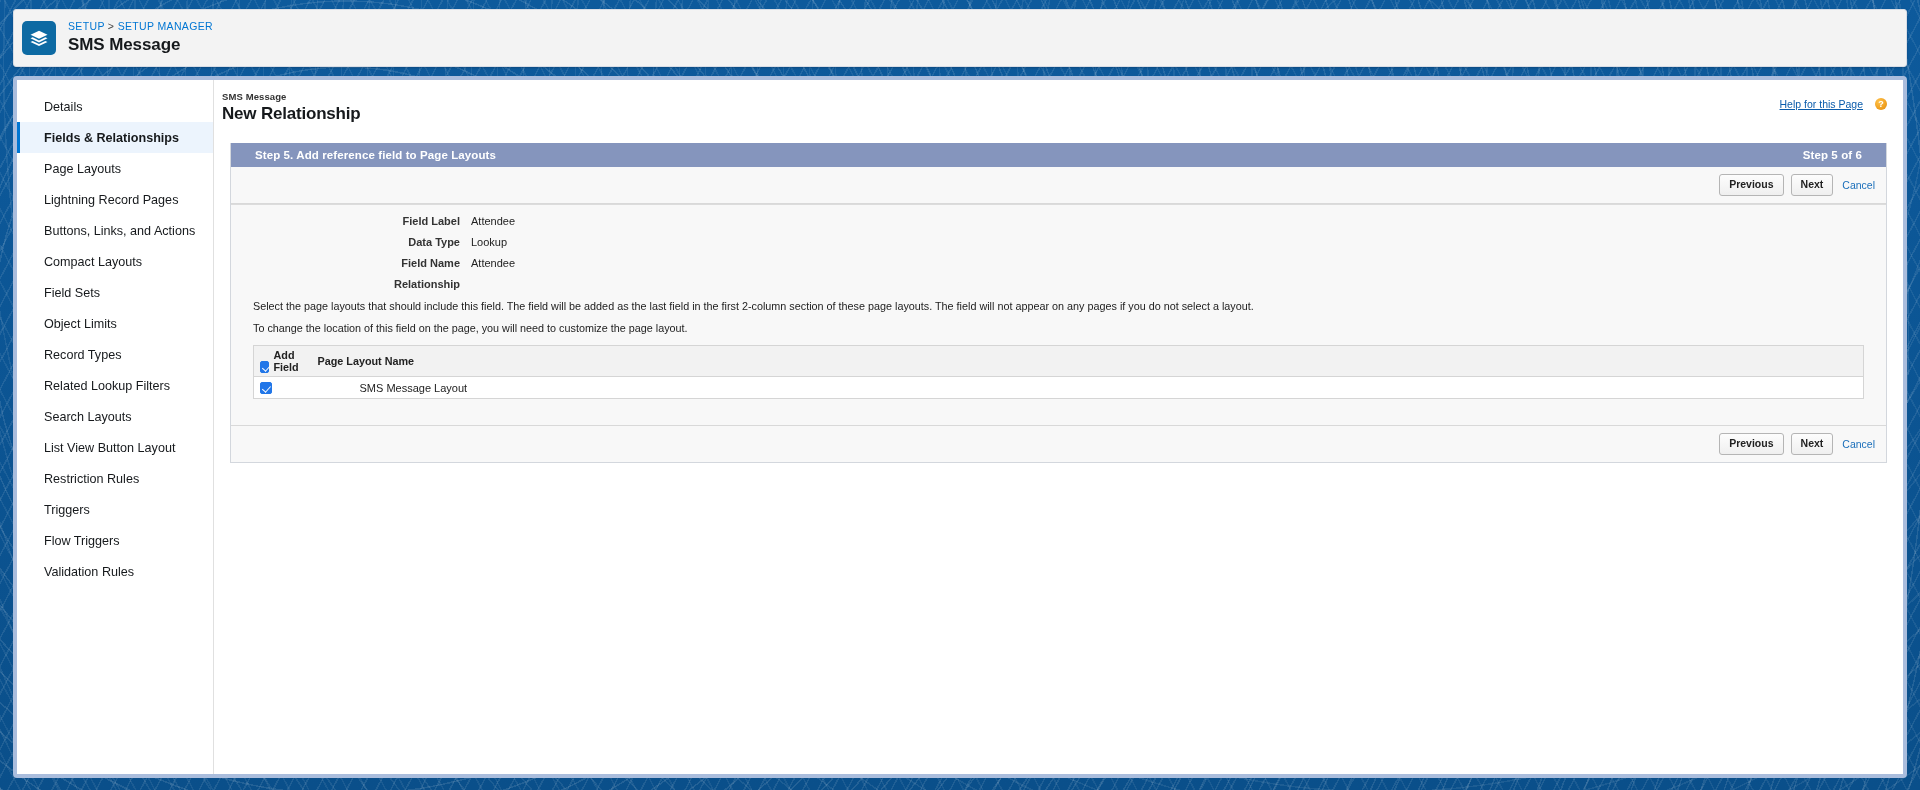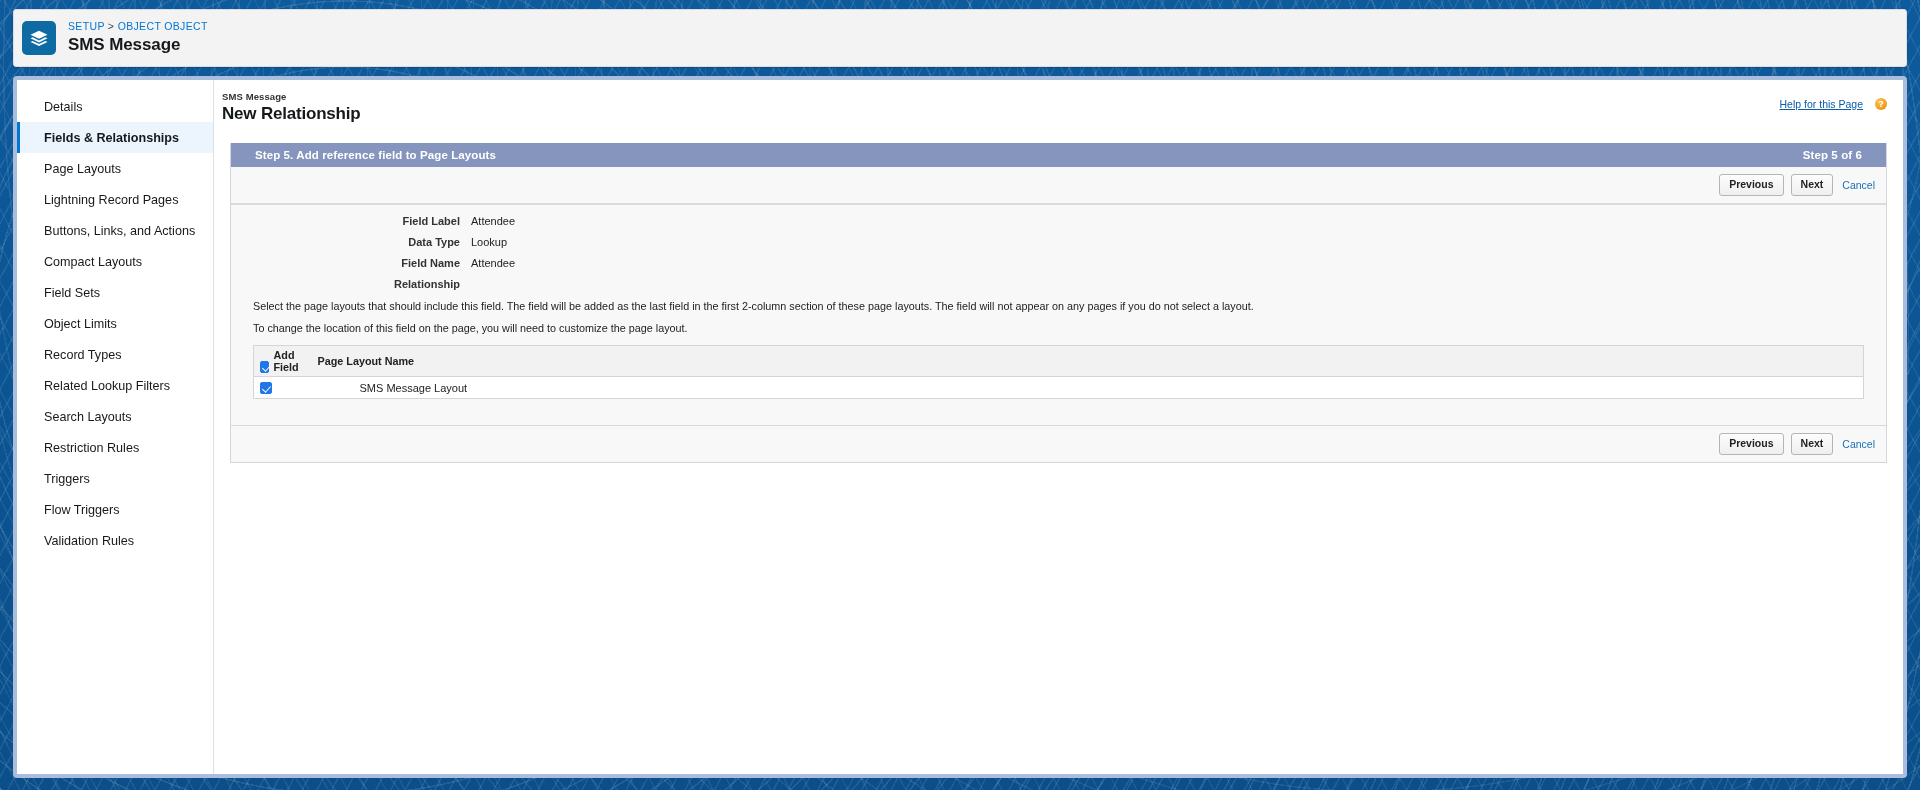--- a/index.html
+++ b/index.html
@@ -261,40 +261,41 @@
     <svg width="20" height="20" viewBox="0 0 24 24" aria-hidden="true">
       <path fill="#ffffff" d="M12 3.2 1.8 8.1 12 13l10.2-4.9L12 3.2z"></path>
       <path fill="#ffffff" d="M12 14.9 4.4 11.2 1.8 12.4 12 17.3l10.2-4.9-2.6-1.2L12 14.9z"></path>
       <path fill="#ffffff" d="M12 19.2 4.4 15.5 1.8 16.7 12 21.6l10.2-4.9-2.6-1.2L12 19.2z"></path>
     </svg>
   </div>
   <div class="hdr-text">
     <div id="breadcrumb" data-name="breadcrumb">
       <span data-name="breadcrumb-setup">SETUP</span>
       <span class="sep" data-name="breadcrumb-separator">&gt;</span>
-      <span data-name="breadcrumb-object-manager">OBJECT OBJECT</span>
+      <span data-name="breadcrumb-object-manager">SETUP MANAGER</span>
     </div>
     <div id="object-title" data-name="page-object-title">SMS Message</div>
   </div>
 </div>
 
 <div id="main-panel" data-name="main-panel">
 
   <nav id="sidebar" data-name="object-manager-sidebar">
     <div class="nav-item" data-name="sidebar-item-details"><span data-name="sidebar-item-label">Details</span></div>
     <div class="nav-item active" data-name="sidebar-item-fields-and-relationships"><span data-name="sidebar-item-label">Fields &amp; Relationships</span></div>
     <div class="nav-item" data-name="sidebar-item-page-layouts"><span data-name="sidebar-item-label">Page Layouts</span></div>
     <div class="nav-item" data-name="sidebar-item-lightning-record-pages"><span data-name="sidebar-item-label">Lightning Record Pages</span></div>
     <div class="nav-item" data-name="sidebar-item-buttons-links-and-actions"><span data-name="sidebar-item-label">Buttons, Links, and Actions</span></div>
     <div class="nav-item" data-name="sidebar-item-compact-layouts"><span data-name="sidebar-item-label">Compact Layouts</span></div>
     <div class="nav-item" data-name="sidebar-item-field-sets"><span data-name="sidebar-item-label">Field Sets</span></div>
     <div class="nav-item" data-name="sidebar-item-object-limits"><span data-name="sidebar-item-label">Object Limits</span></div>
     <div class="nav-item" data-name="sidebar-item-record-types"><span data-name="sidebar-item-label">Record Types</span></div>
     <div class="nav-item" data-name="sidebar-item-related-lookup-filters"><span data-name="sidebar-item-label">Related Lookup Filters</span></div>
     <div class="nav-item" data-name="sidebar-item-search-layouts"><span data-name="sidebar-item-label">Search Layouts</span></div>
+    <div class="nav-item" data-name="sidebar-item-list-view-button-layout"><span data-name="sidebar-item-label">List View Button Layout</span></div>
     <div class="nav-item" data-name="sidebar-item-restriction-rules"><span data-name="sidebar-item-label">Restriction Rules</span></div>
     <div class="nav-item" data-name="sidebar-item-triggers"><span data-name="sidebar-item-label">Triggers</span></div>
     <div class="nav-item" data-name="sidebar-item-flow-triggers"><span data-name="sidebar-item-label">Flow Triggers</span></div>
     <div class="nav-item" data-name="sidebar-item-validation-rules"><span data-name="sidebar-item-label">Validation Rules</span></div>
   </nav>
 
   <section id="content" data-name="content-area">
 
     <div id="content-head" data-name="content-header">
       <div id="ctx-label" data-name="context-label">SMS Message</div>

